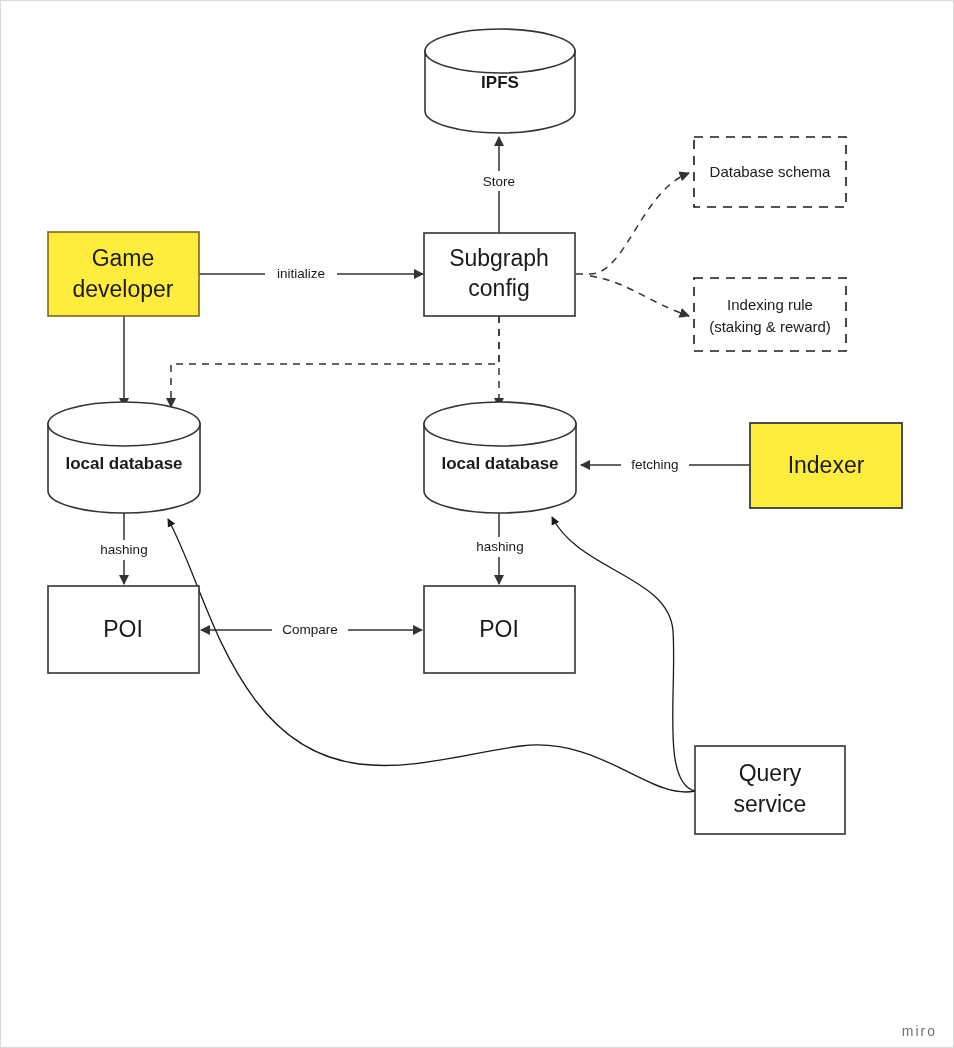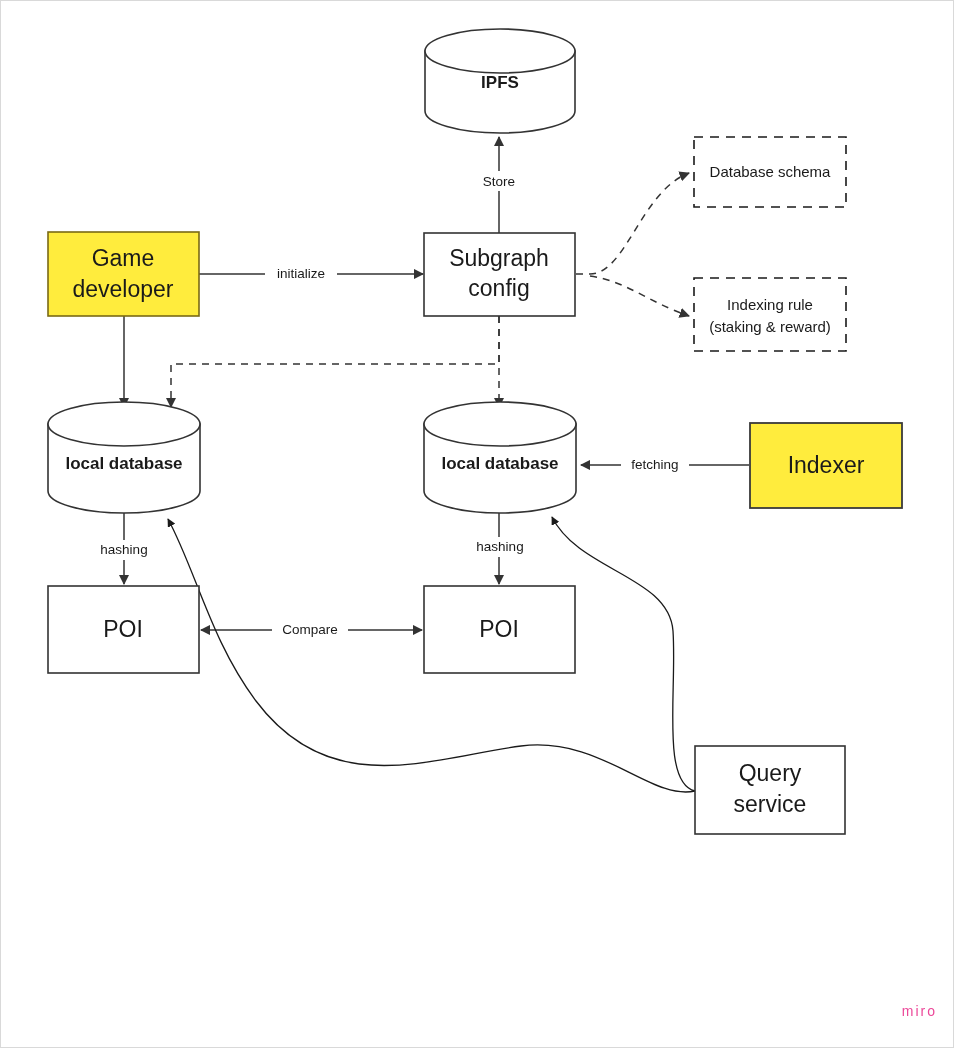--- a/index.html
+++ b/index.html
@@ -90,24 +90,24 @@
     text-anchor: middle;
     dominant-baseline: middle;
     fill: #1a1a1a;
   }
   .edge-label-bg {
     fill: #ffffff;
   }
   .watermark {
     position: absolute;
     right: 16px;
-    bottom: 28px;
+    bottom: 8px;
     font-size: 14px;
     letter-spacing: 2px;
-    color: #ec4899;
+    color: #737373;
     font-family: "Liberation Sans", sans-serif;
     user-select: none;
   }
 </style>
 </head>
 <body>
 
 <div id="canvas-frame">
 
   <svg id="diagram" viewBox="0 0 954 1048">

